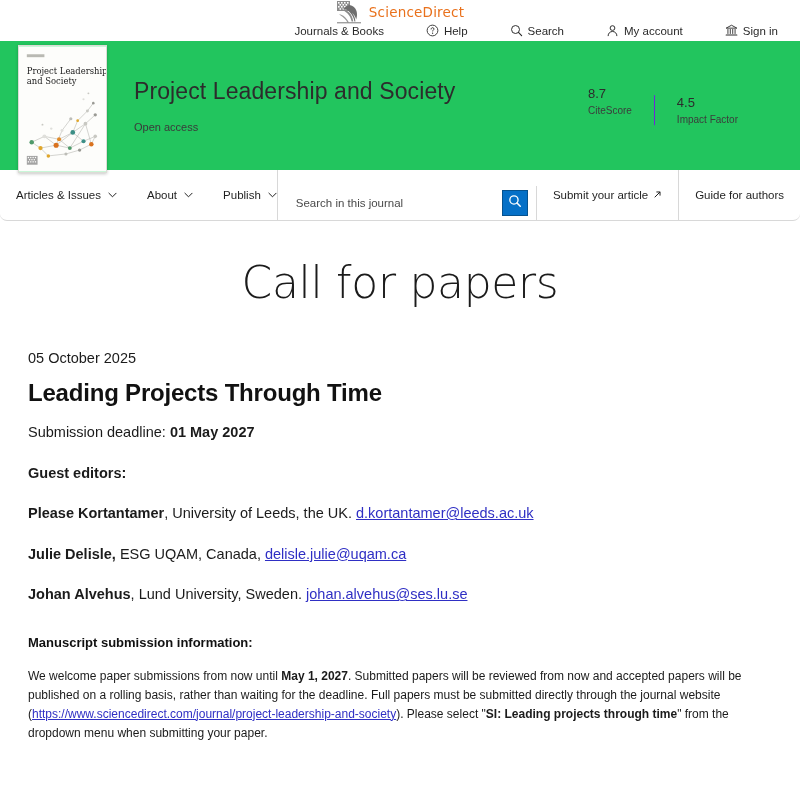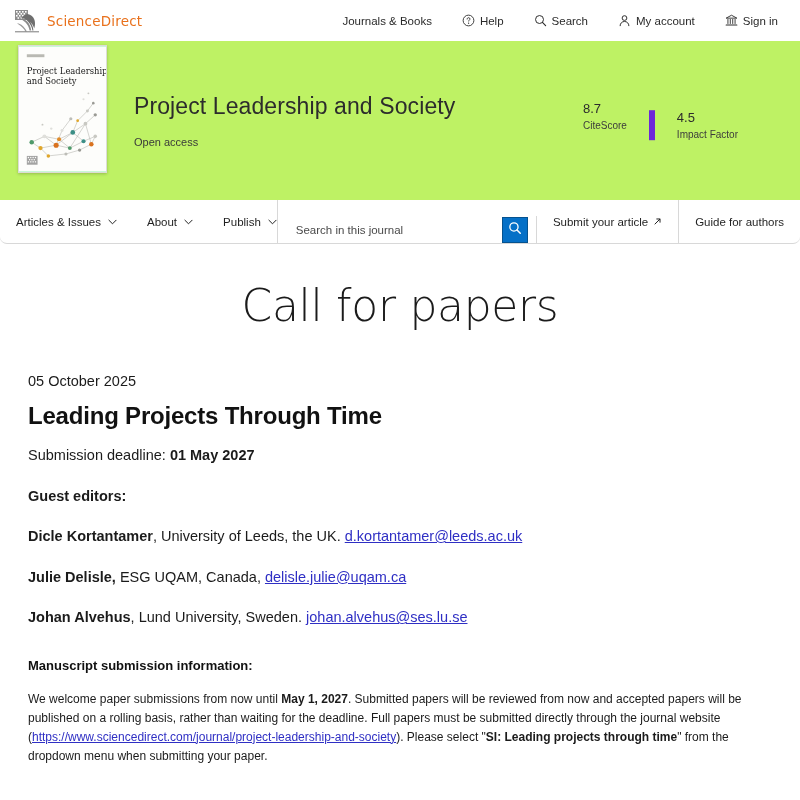--- a/index.html
+++ b/index.html
@@ -14,54 +14,55 @@
 
   
   .topbar {
     height: 41px;
     display: flex;
     align-items: center;
     background: #ffffff;
     padding: 0 14px 0 14px;
     position: relative;
     z-index: 5;
+    flex-direction: column;
   }
   .brand { display: flex; align-items: center; gap: 7px; }
   .tree-logo { width: 26px; height: 24px; display: block; }
   .brand-name {
     font-size: 13.5px;
     color: #e9711c;
     letter-spacing: .2px;
     font-family: "DejaVu Sans", sans-serif;
   }
 
   .topnav {
     margin-left: auto;
     display: flex;
     align-items: center;
-    gap: 30px;
+    gap: 42px;
     padding-right: 8px;
     justify-content: flex-end;
   }
   .topnav-item {
     display: flex;
     align-items: center;
     gap: 5px;
     font-size: 11.5px;
     color: #2a2a2a;
     cursor: pointer;
     white-space: nowrap;
   }
   .topnav-item svg { display: block; }
 
   
   .banner {
     position: relative;
-    height: 159px;
-    background: #bef264;
+    height: 129px;
+    background: #22c55e;
   }
   .banner-inner {
     height: 100%;
     display: flex;
     align-items: center;
     padding-left: 134px;
   }
   .journal-title {
     font-size: 23px;
     font-weight: 400;
@@ -78,21 +79,21 @@
     position: absolute;
     right: 40px;
     top: 50%;
     transform: translateY(-50%);
     display: flex;
     align-items: stretch;
     gap: 0;
   }
   .metric { padding: 0 22px; }
   .metric:first-child { padding-left: 0; }
-  .metric + .metric { border-left: 6px solid #6d28d9; margin-top: 9px; }
+  .metric + .metric { border-left: 1px solid #6d28d9; margin-top: 9px; }
   .metric-val { font-size: 13px; color: #2c2c2c; line-height: 1.2; }
   .metric-label { font-size: 10px; color: #3c3c3c; margin-top: 4px; }
 
   
   .cover {
     position: absolute;
     left: 18px;
     top: 45px;
     width: 89px;
     height: 128px;
@@ -101,21 +102,21 @@
     box-shadow: 0 1px 3px rgba(0,0,0,.22);
     overflow: hidden;
     z-index: 4;
   }
   .cover svg { display: block; width: 100%; height: 100%; }
 
   
   .jnav {
     display: flex;
     align-items: stretch;
-    height: 44px;
+    height: 51px;
     background: #ffffff;
     border-bottom: 1px solid #d8d8d8;
     border-radius: 7px;
   }
   .jnav-left {
     display: flex;
     align-items: center;
     padding-left: 16px;
     gap: 30px;
     border-right: 1px solid #d8d8d8;
@@ -459,21 +460,21 @@
 
     <h2 class="doc-title">Leading Projects Through Time</h2>
 
     <div class="doc-line">
       <span>Submission deadline: </span><span class="b">01 May 2027</span>
     </div>
 
     <div class="doc-line b">Guest editors:</div>
 
     <div class="doc-line">
-      <span class="b">Dicle Kortantamer</span><span>, University of Leeds, the UK. </span><a class="mail" href="#">d.kortantamer@leeds.ac.uk</a>
+      <span class="b">Please Kortantamer</span><span>, University of Leeds, the UK. </span><a class="mail" href="#">d.kortantamer@leeds.ac.uk</a>
     </div>
 
     <div class="doc-line">
       <span class="b">Julie Delisle,</span><span> ESG UQAM, Canada, </span><a class="mail" href="#">delisle.julie@uqam.ca</a>
     </div>
 
     <div class="doc-line">
       <span class="b">Johan Alvehus</span><span>, Lund University, Sweden. </span><a class="mail" href="#">johan.alvehus@ses.lu.se</a>
     </div>
 

